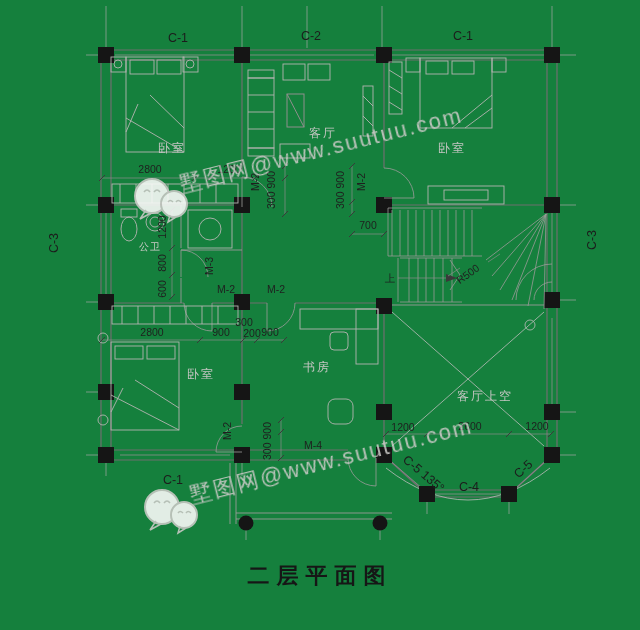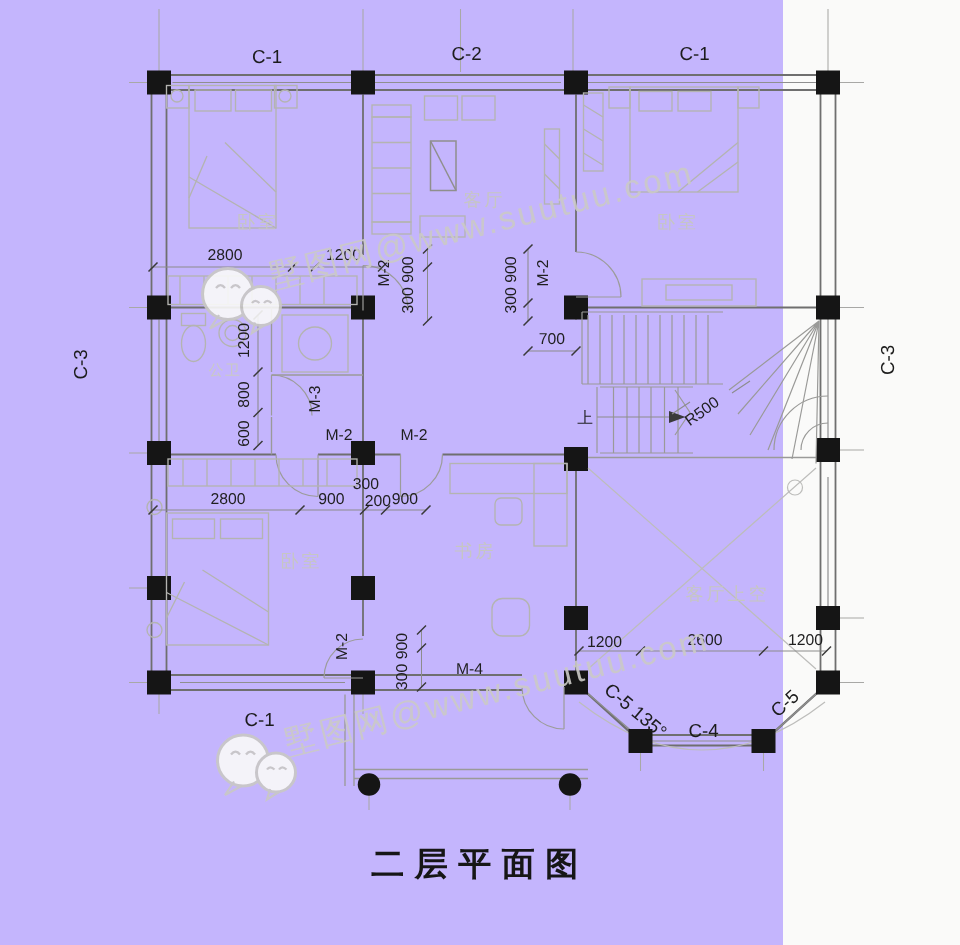--- a/index.html
+++ b/index.html
@@ -1,16 +1,16 @@
 <!DOCTYPE html>
 <html><head>
 <meta charset="utf-8">
 <style>
   html,body{margin:0;padding:0;background:#fafaf9;width:640px;height:630px;overflow:hidden;}
-  #page{position:relative;width:522px;height:630px;background:#c4b5fd;font-family:"Liberation Sans",sans-serif;}
+  #page{position:relative;width:640px;height:630px;background:#15803d;font-family:"Liberation Sans",sans-serif;}
   svg{position:absolute;left:0;top:0;}
   .wall{stroke:#6f6f6f;stroke-width:1.2;fill:none}
   .wall2{stroke:#9a9a99;stroke-width:.9;fill:none}
   .win{stroke:#8f8f8f;stroke-width:.8;fill:none}
   .furn{stroke:#b4b4b1;stroke-width:.9;fill:none}
   .furnD{stroke:#8f8f8d;stroke-width:1;fill:none}
   .diml{stroke:#8c8c8c;stroke-width:.7;fill:none}
   .tick{stroke:#3a3a3a;stroke-width:1;fill:none}
   .ext{stroke:#a8a8a6;stroke-width:.7;fill:none}
   .col{fill:#151515;stroke:none}

